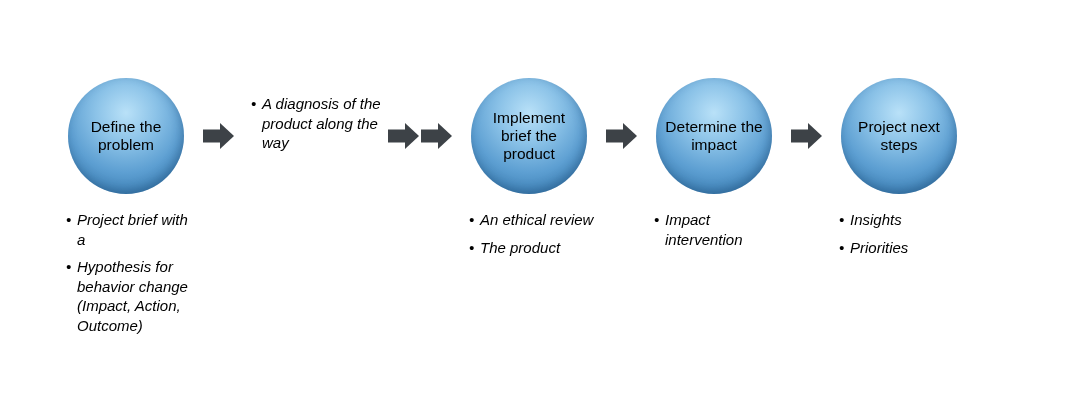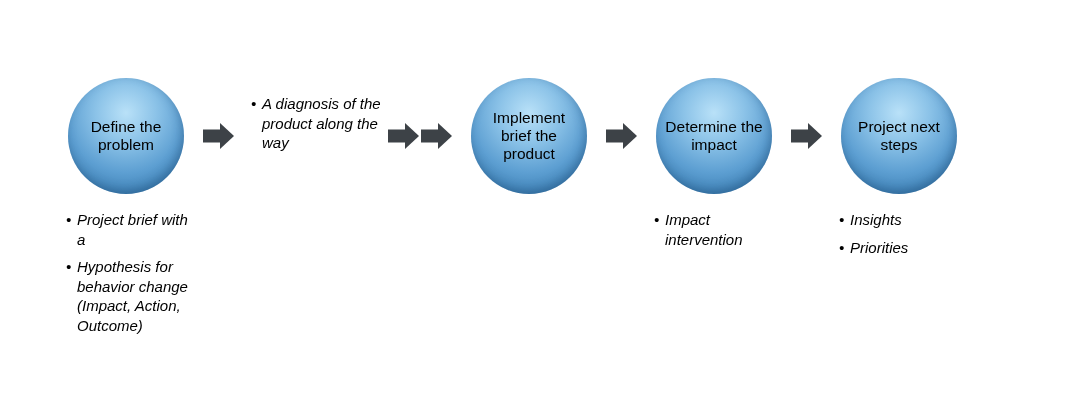--- a/index.html
+++ b/index.html
@@ -130,20 +130,24 @@
 
     <div class="arrow">
       <div class="shaft"></div>
       <div class="head"></div>
     </div>
 
     <div class="step">
       <div class="circle">
         <span>Implement brief the product</span>
       </div>
+      <ul class="bullets">
+        <li>An ethical review</li>
+        <li>The product</li>
+      </ul>
     </div>
 
     <div class="arrow">
       <div class="shaft"></div>
       <div class="head"></div>
     </div>
 
     <div class="step">
       <div class="circle">
         <span>Determine the impact</span>

